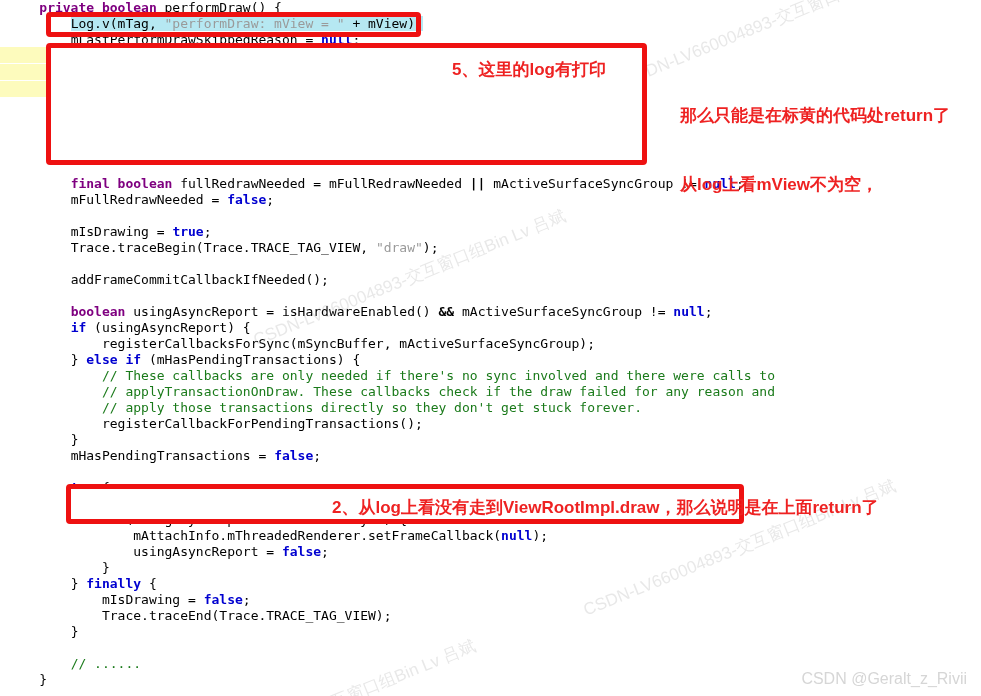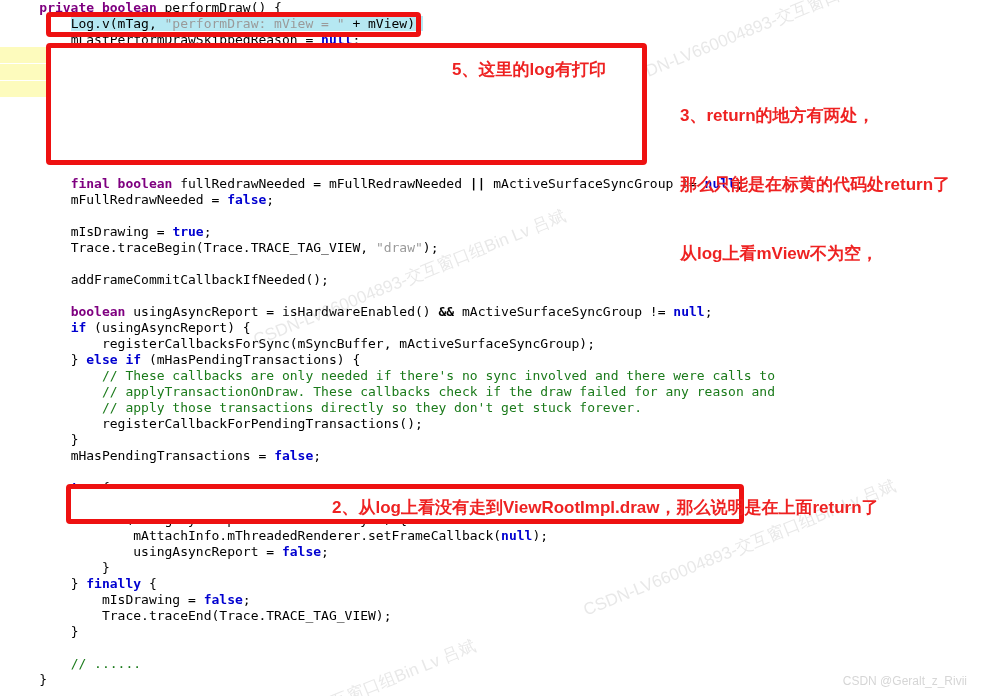--- a/index.html
+++ b/index.html
@@ -88,21 +88,21 @@
     z-index: 3;
     pointer-events: none;
     user-select: none;
   }
   .csdn {
     position: absolute;
     right: 14px;
     bottom: 8px;
     color: #d6d6d6;
     font-family: "Liberation Sans", sans-serif;
-    font-size: 12px;
+    font-size: 16px;
     z-index: 9;
     white-space: nowrap;
   }
 </style>
 </head>
 <body>
 
 <div class="band-yellow" style="top:47px;  width:46px;"></div>
 <div class="band-yellow" style="top:64px;  width:46px;"></div>
 <div class="band-yellow" style="top:81px;  width:46px;"></div>
@@ -111,21 +111,20 @@
 
 <div class="red-box" style="left:46px;  top:12px;  width:375px; height:25px;"></div>
 <div class="red-box solid-bg" style="left:46px;  top:43px;  width:601px; height:122px;"></div>
 <div class="red-box solid-bg" style="left:66px;  top:484px; width:678px; height:40px;"></div>
 
 <div class="annot" style="left:452px; top:12px;">
   <span class="annot-line">5、这里的log有打印</span>
 </div>
 
 <div class="annot" style="left:680px; top:58px;">
-  <span class="annot-line">3、return的地方有两处，</span>
   <span class="annot-line">那么只能是在标黄的代码处return了</span>
   <span class="annot-line">从log上看mView不为空，</span>
 </div>
 
 <div class="annot" style="left:332px; top:450px;">
   <span class="annot-line">2、从log上看没有走到ViewRootImpl.draw，那么说明是在上面return了</span>
 </div>
 
 <div class="wm" style="left:250px;  top:330px;">CSDN-LV660004893-交互窗口组Bin Lv 吕斌</div>
 <div class="wm" style="left:620px;  top:70px;">CSDN-LV660004893-交互窗口组Bin Lv 吕斌</div>

